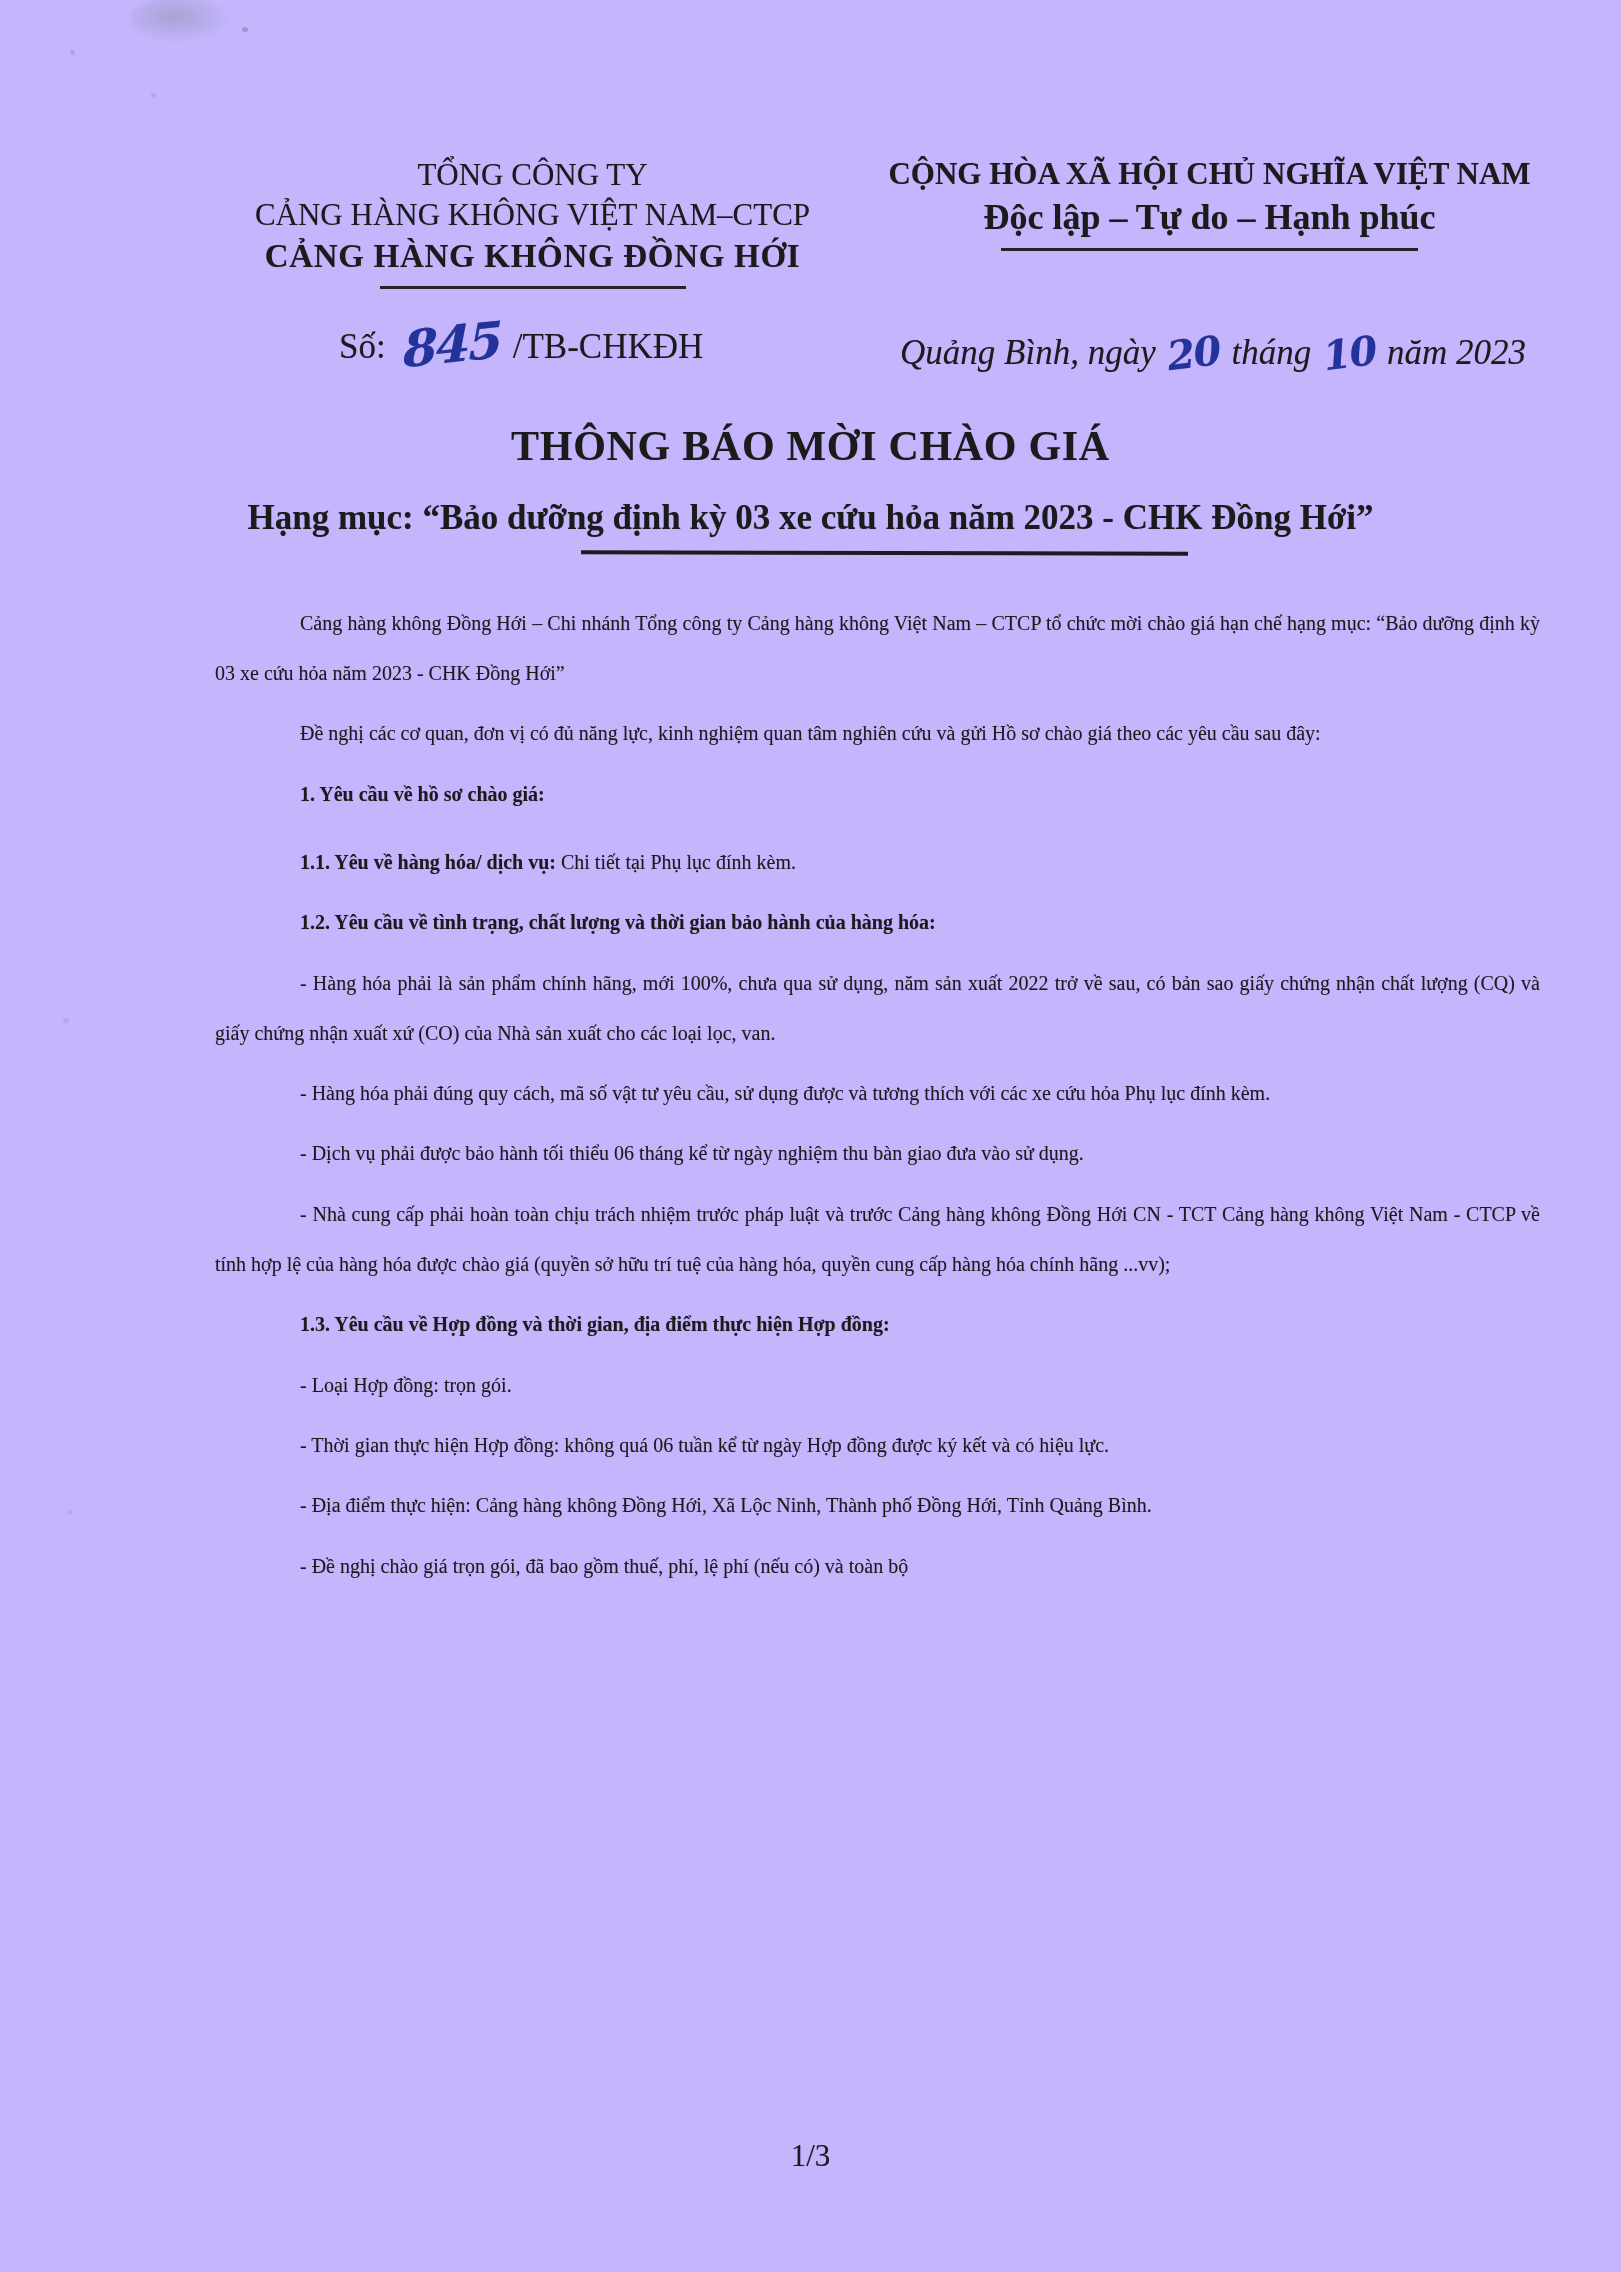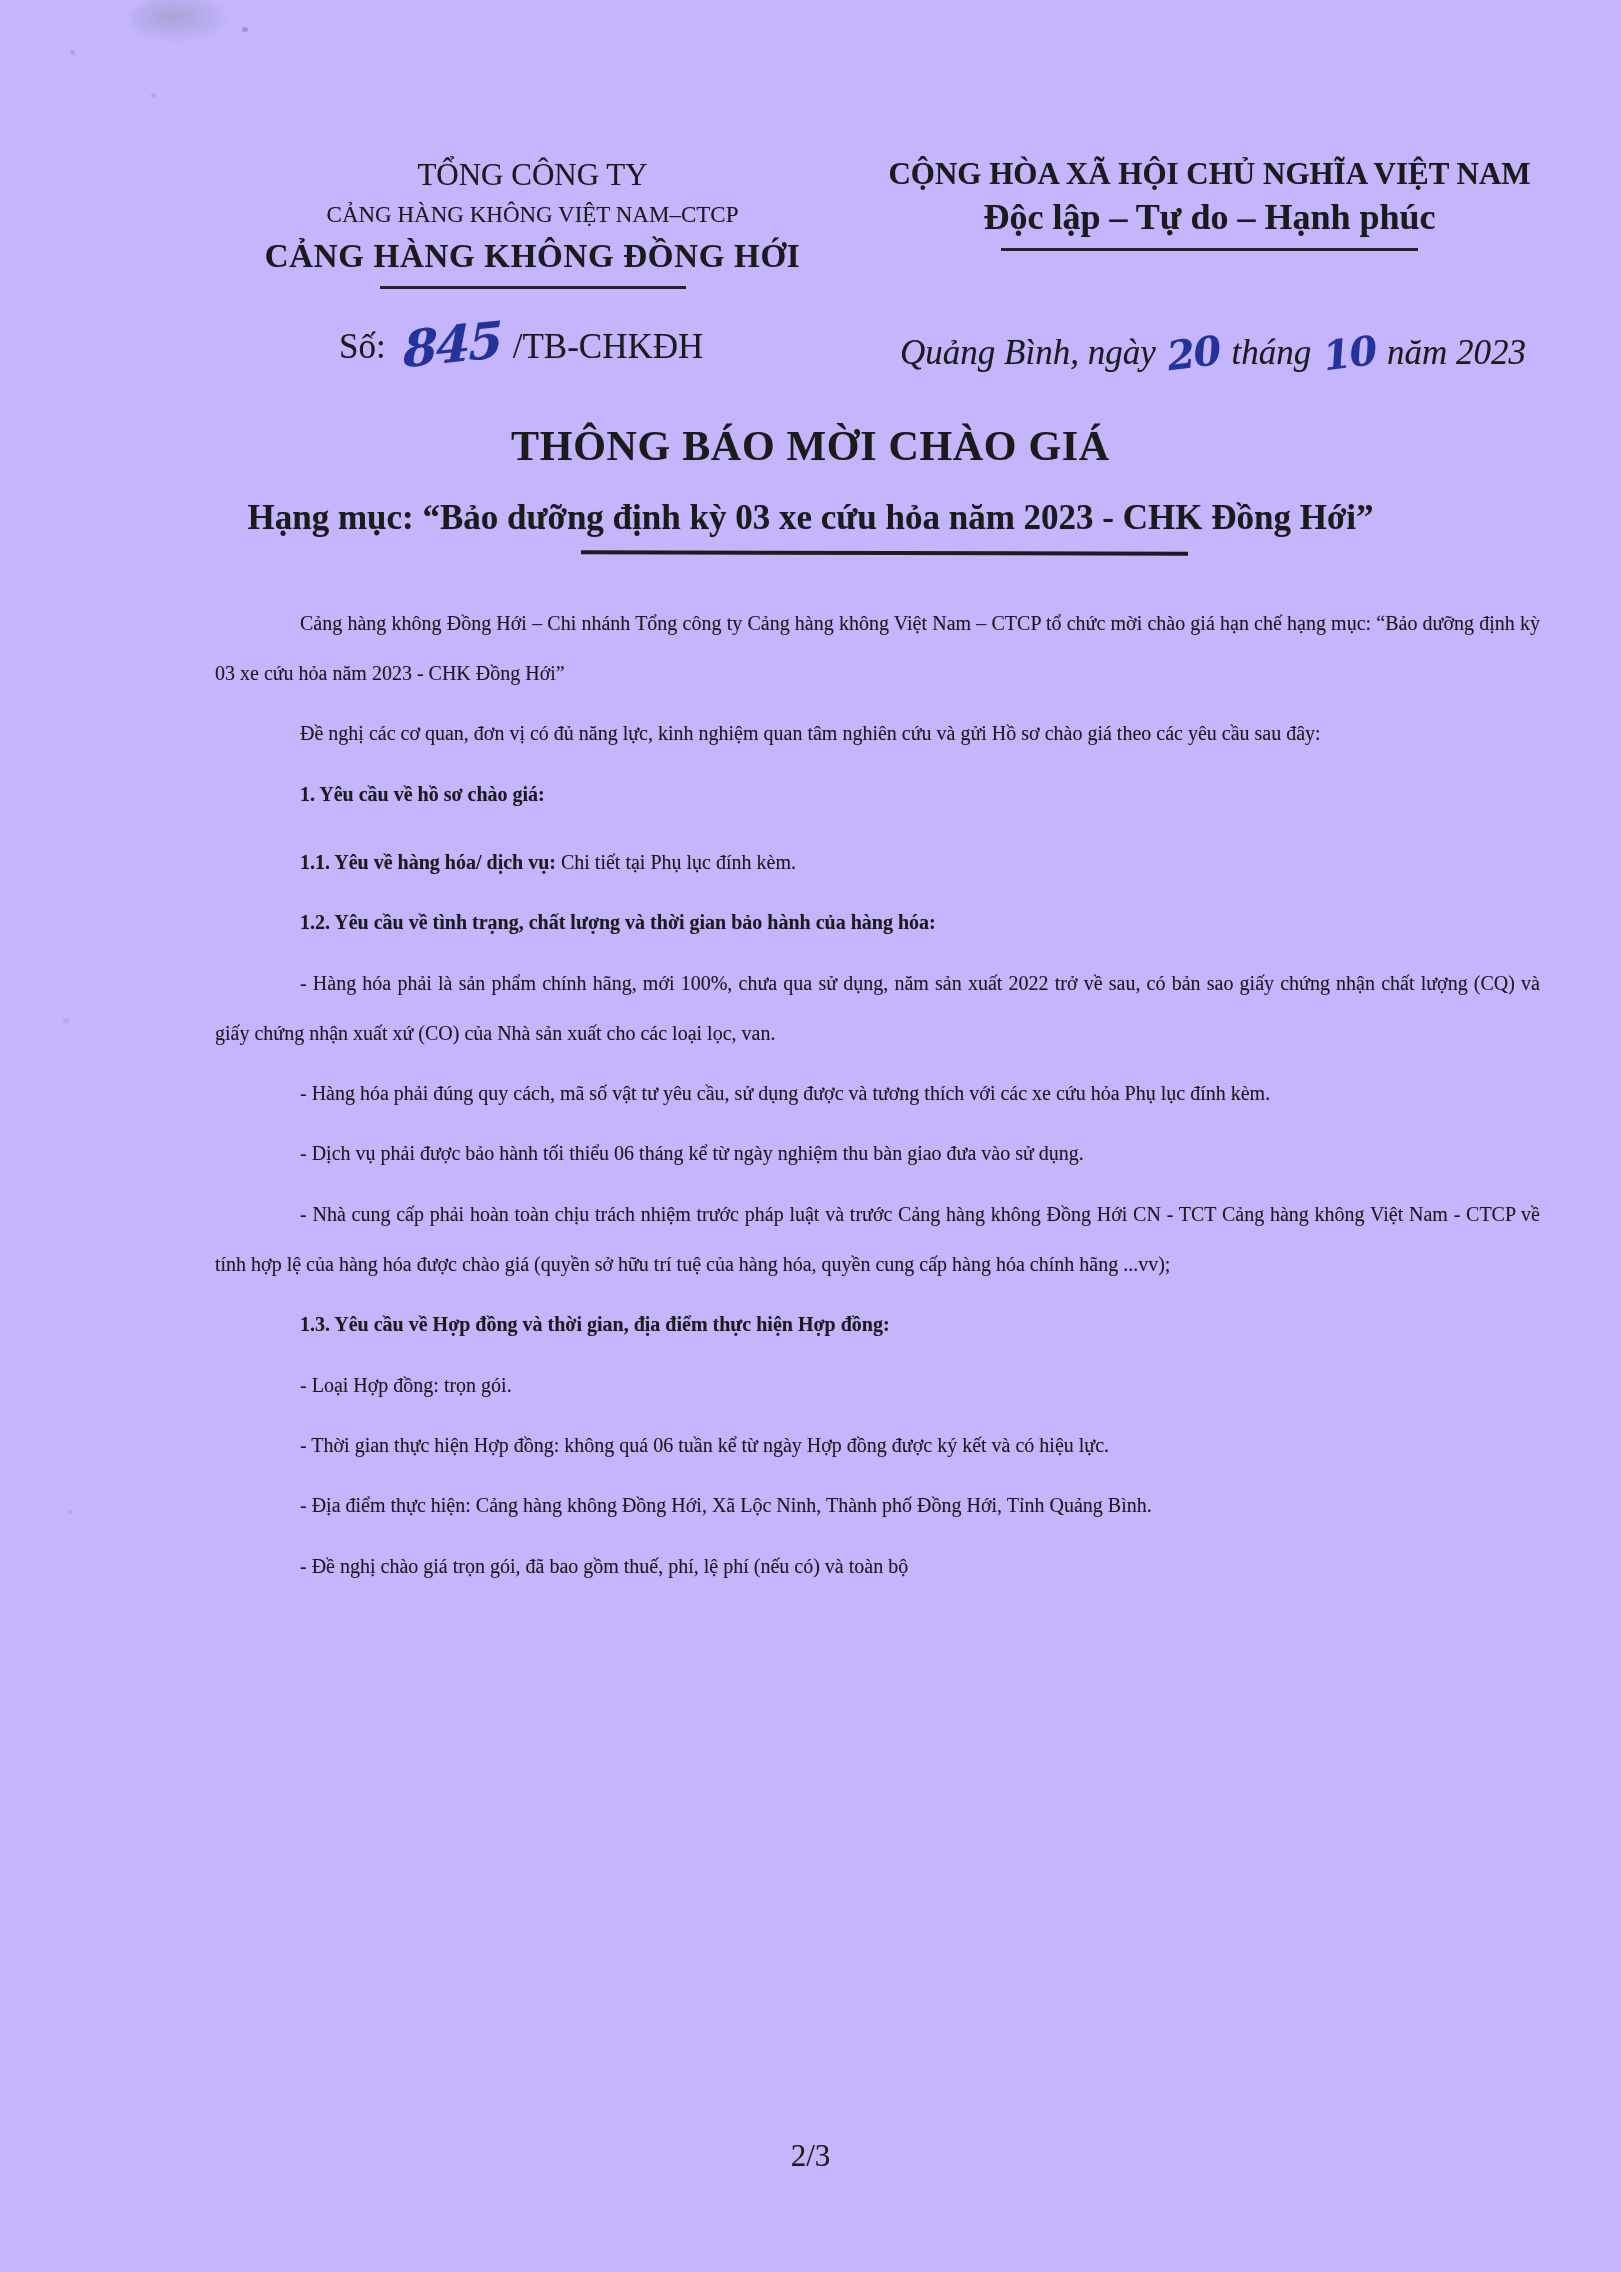--- a/index.html
+++ b/index.html
@@ -18,21 +18,21 @@
   
   .hdr-left {
     position:absolute; left:233px; top:155px; width:599px;
     text-align:center;
   }
   .hdr-right {
     position:absolute; left:872px; top:154px; width:675px;
     text-align:center;
   }
   .hdr-line1 { font-size:31px; line-height:40px; letter-spacing:0px; }
-  .hdr-line2 { font-size:23px; line-height:40px; }
+  .hdr-line2 { font-size:31px; line-height:40px; }
   .hdr-line3 { font-size:33px; line-height:43px; font-weight:bold; letter-spacing:0.7px; }
   .hdr-r1 { font-size:31px; line-height:40px; font-weight:bold; }
   .hdr-r2 { font-size:36px; line-height:47px; font-weight:bold; }
   .rule-left  { width:306px; height:3.3px; background:#242424; margin:7.8px auto 0; }
   .rule-right { width:417px; height:3.3px; background:#242424; margin:6.5px auto 0; }
 
   
   .doc-number {
     position:absolute; left:339px; top:324px;
     font-size:35px; line-height:46px;
@@ -169,16 +169,16 @@
     <p class="txt">- Hàng hóa phải đúng quy cách, mã số vật tư yêu cầu, sử dụng được và tương thích với các xe cứu hỏa Phụ lục đính kèm.</p>
     <p class="txt">- Dịch vụ phải được bảo hành tối thiểu 06 tháng kể từ ngày nghiệm thu bàn giao đưa vào sử dụng.</p>
     <p class="txt">- Nhà cung cấp phải hoàn toàn chịu trách nhiệm trước pháp luật và trước Cảng hàng không Đồng Hới CN - TCT Cảng hàng không Việt Nam - CTCP về tính hợp lệ của hàng hóa được chào giá (quyền sở hữu trí tuệ của hàng hóa, quyền cung cấp hàng hóa chính hãng ...vv);</p>
     <p class="hpar txt">1.3. Yêu cầu về Hợp đồng và thời gian, địa điểm thực hiện Hợp đồng:</p>
     <p class="txt">- Loại Hợp đồng: trọn gói.</p>
     <p class="txt">- Thời gian thực hiện Hợp đồng: không quá 06 tuần kể từ ngày Hợp đồng được ký kết và có hiệu lực.</p>
     <p class="txt">- Địa điểm thực hiện: Cảng hàng không Đồng Hới, Xã Lộc Ninh, Thành phố Đồng Hới, Tỉnh Quảng Bình.</p>
     <p class="txt">- Đề nghị chào giá trọn gói, đã bao gồm thuế, phí, lệ phí (nếu có) và toàn bộ</p>
   </div>
 
-  <div class="page-footer txt">2/3</div>
+  <div class="page-footer txt">1/3</div>
 
 </div>
 
 
 </body></html>

